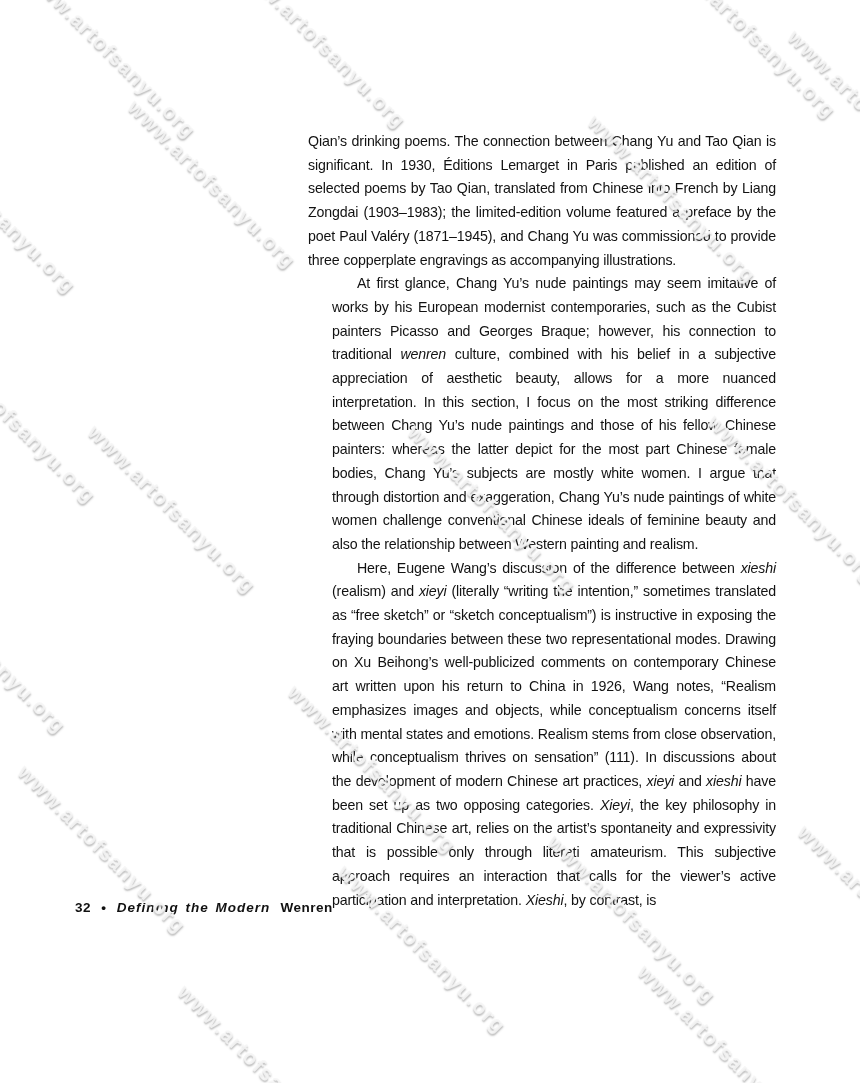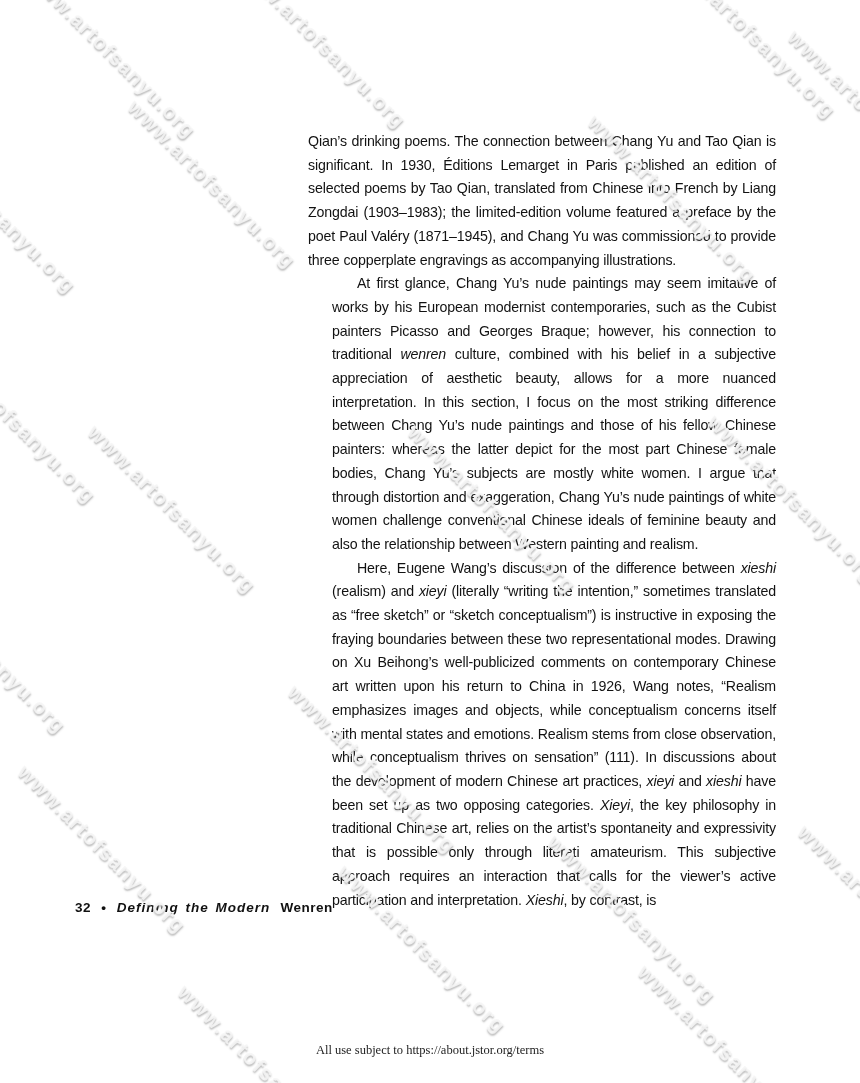--- a/index.html
+++ b/index.html
@@ -96,23 +96,20 @@
     </main>
 
   <div class="running-footer">
     <span class="pg">32</span>
     <span class="sep">•</span>
     <span class="title-italic">Defining the Modern</span>
     <span class="title-regular">Wenren</span>
   </div>
 
   <div class="jstor-note">
-    <div class="j2">
-      <span>All use subject to https://about.jstor.org/terms</span>
-    </div>
   </div>
 
   <div class="watermark-layer" id="watermark-layer">
       <span class="wm" style="left: 40px; top: -35px;">www.artofsanyu.org</span>
       <span class="wm" style="left: 250px; top: -45px;">www.artofsanyu.org</span>
       <span class="wm" style="left: 680px; top: -55px;">www.artofsanyu.org</span>
       <span class="wm" style="left: -80px; top: 120px;">www.artofsanyu.org</span>
       <span class="wm" style="left: 140px; top: 95px;">www.artofsanyu.org</span>
       <span class="wm" style="left: 600px; top: 110px;">www.artofsanyu.org</span>
       <span class="wm" style="left: 800px; top: 25px;">www.artofsanyu.org</span>

